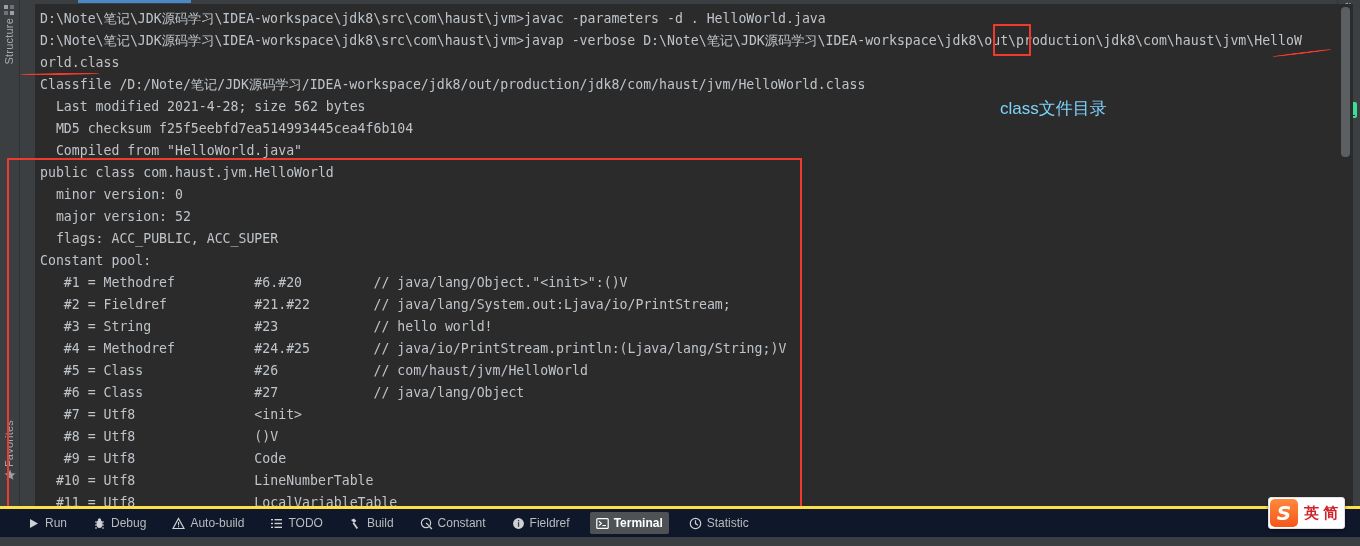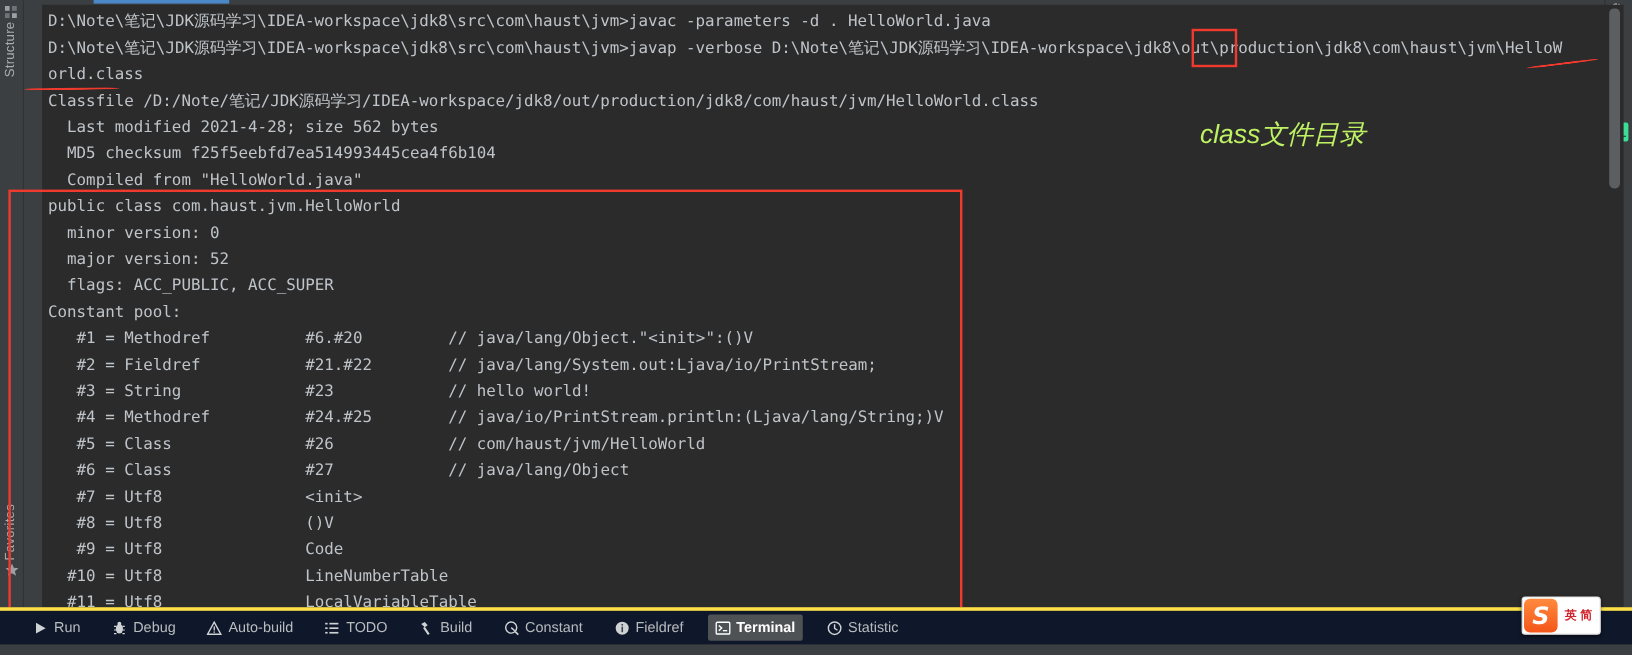--- a/index.html
+++ b/index.html
@@ -127,25 +127,24 @@
     height: 0; border: 0;
     border-top: 2px solid #f03a2e;
     border-radius: 50%;
     pointer-events: none;
   }
   .ul-orld  { left: 20px;  top: 73px; width: 80px; transform: rotate(-0.6deg); }
   .ul-hello { left: 1272px; top: 52px; width: 60px; transform: rotate(-7deg); }
 
   .anno-text {
     position: absolute;
-    color: #bef264;
+    color: #7dd3fc;
     font-family: "Liberation Sans", sans-serif;
-    font-size: 22px;
+    font-size: 17px;
     white-space: nowrap;
-    font-style: italic;
   }
   .anno-class-dir { left: 1000px; top: 97px; }
 
   
   .bottom-bar {
     position: absolute;
     left: 0; top: 506px;
     width: 1360px; height: 28px;
     background: #0f172a;
     border-top: 3px solid #fde047;
@@ -198,21 +197,21 @@
     color: #fff;
     font-family: "DejaVu Sans", sans-serif;
     font-size: 20px;
     font-weight: bold;
     font-style: italic;
     line-height: 28px;
     text-align: center;
   }
   .ime-txt {
     color: #d0232b;
-    font-size: 10px;
+    font-size: 15px;
     font-weight: bold;
     padding: 0 6px;
     white-space: nowrap;
   }
 
   .statusline {
     position: absolute;
     left: 0; top: 544px;
     width: 1360px; height: 2px;
     background: #3c3f41;

